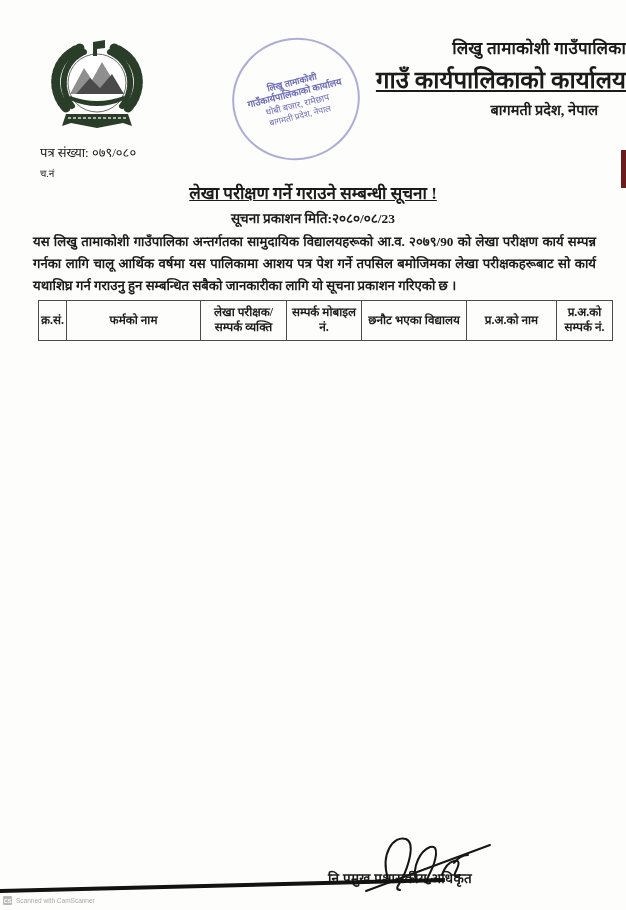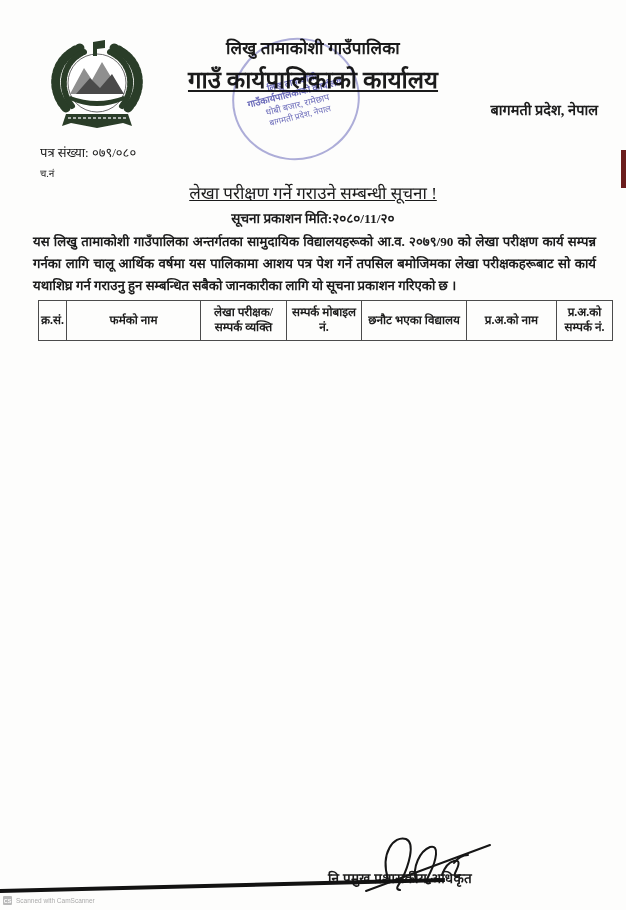--- a/index.html
+++ b/index.html
@@ -9,21 +9,21 @@
     width:626px; height:910px;
     background:#fdfdfc;
     color:#1b1b1b;
     font-family:"Liberation Serif","DejaVu Serif",serif;
     overflow:hidden;
   }
   .abs { position:absolute; }
 
   
   .emblem { left:46px; top:36px; width:102px; height:108px; }
-  .title-block { left:0; top:36px; width:626px; text-align:center; }
+  .title-block { left:0; top:36px; width:626px; text-align:right; }
   .title-muni { font-size:17px; font-weight:bold; letter-spacing:.2px; }
   .title-office { font-size:24px; font-weight:bold; margin-top:3px;text-decoration:underline; }
   .stamp {
     left:232px; top:38px; width:128px; height:122px;
     transform:rotate(-14deg);
     color:#4d4dae; opacity:.82;
     display:flex; flex-direction:column; align-items:center; justify-content:center;
     border:2px solid rgba(77,77,174,.55); border-radius:50%;
     mix-blend-mode:multiply;
     pointer-events:none;
@@ -32,21 +32,21 @@
   .stamp .s1 { font-size:9px; font-weight:bold; }
   .stamp .s2 { font-size:9.5px; font-weight:bold; }
   .stamp .s3 { font-size:9px; }
   .stamp .s4 { font-size:8.5px; }
   .address { right:28px; top:100px; text-align:center; font-weight:bold; font-size:14.5px; line-height:1.5; }
   .letter-no { left:40px; top:143px; font-weight:normal; font-size:13px; }
   .ref-no { left:40px; top:166px; font-weight:normal; font-size:10px; }
   .edge-mark { right:0; top:150px; width:5px; height:38px; background:#6b1d1d; }
 
   
-  .notice-title { left:0; top:181px; width:626px; text-align:center; font-size:17px; font-weight:normal; text-decoration:underline; }
+  .notice-title { left:0; top:181px; width:626px; text-align:center; font-size:17px; font-weight:bold; text-decoration:underline; }
   .notice-date { left:0; top:209px; width:626px; text-align:center; font-size:13.5px; font-weight:bold; }
   .notice-body {
     left:33px; top:231px; width:563px;
     font-size:13.2px; font-weight:600; line-height:1.68; text-align:justify;
   }
 
   
   .audit-table-wrap { left:38px; top:300px; width:574px; }
   table { border-collapse:collapse; width:574px; height:546px; table-layout:fixed; }
   th,td { border:1px solid #4b4b4b; padding:2px 4px; font-size:11.5px; line-height:1.3; vertical-align:middle; overflow:hidden; }
@@ -94,21 +94,21 @@
 
 <div class="abs address">
   <div>बागमती प्रदेश, नेपाल</div>
 </div>
 
 <div class="abs letter-no">पत्र संख्या: ०७९/०८०</div>
 <div class="abs ref-no">च.नं</div>
 <div class="abs edge-mark"></div>
 
 <div class="abs notice-title">लेखा परीक्षण गर्ने गराउने सम्बन्धी सूचना !</div>
-<div class="abs notice-date">सूचना प्रकाशन मिति:२०८०/11/२०</div>
+<div class="abs notice-date">सूचना प्रकाशन मिति:२०८०/०८/23</div>
 <div class="abs notice-body">यस लिखु तामाकोशी गाउँपालिका अन्तर्गतका सामुदायिक विद्यालयहरूको आ.व. २०७९/90 को लेखा परीक्षण कार्य सम्पन्न गर्नका लागि चालू आर्थिक वर्षमा यस पालिकामा आशय पत्र पेश गर्ने तपसिल बमोजिमका लेखा परीक्षकहरूबाट सो कार्य यथाशिघ्र गर्न गराउनु हुन सम्बन्धित सबैको जानकारीका लागि यो सूचना प्रकाशन गरिएको छ ।</div>
 
 <div class="abs audit-table-wrap">
   <table>
     <colgroup>
       <col style="width:28px">
         <col style="width:134px">
         <col style="width:86px">
       <col style="width:75px">
         <col style="width:105px">

